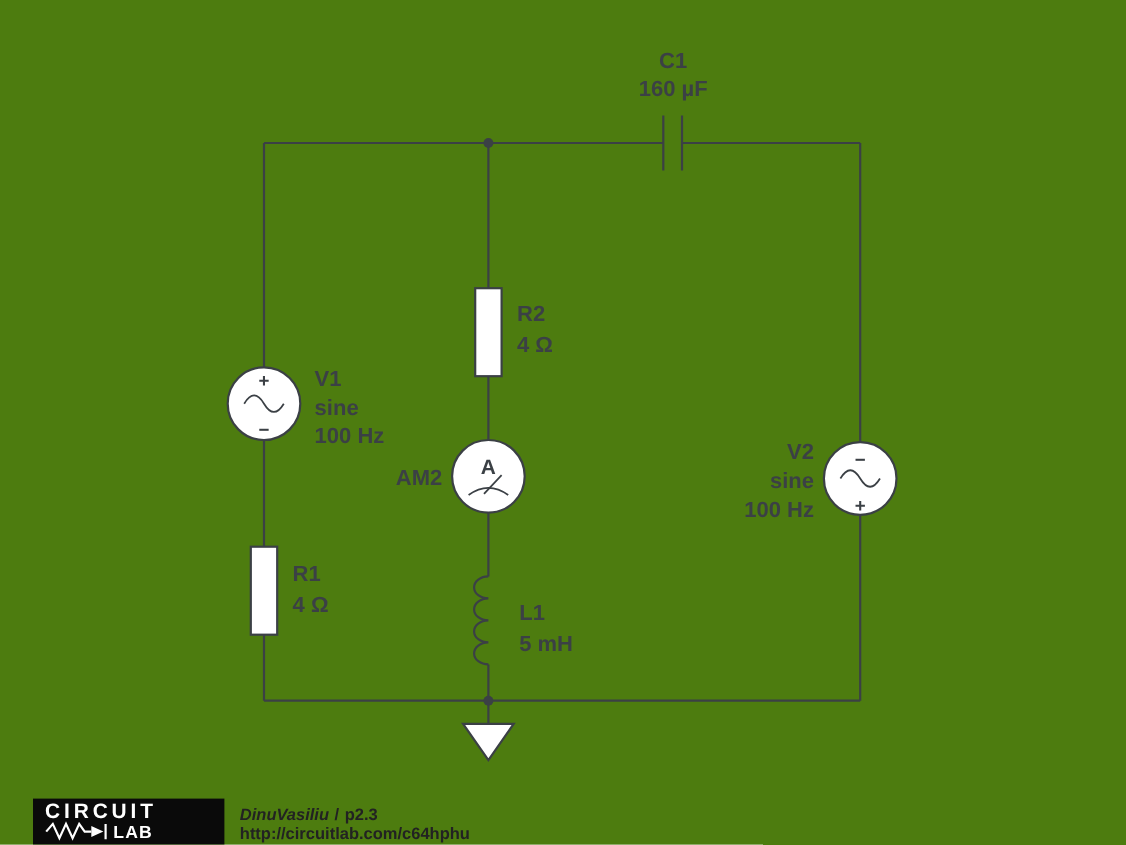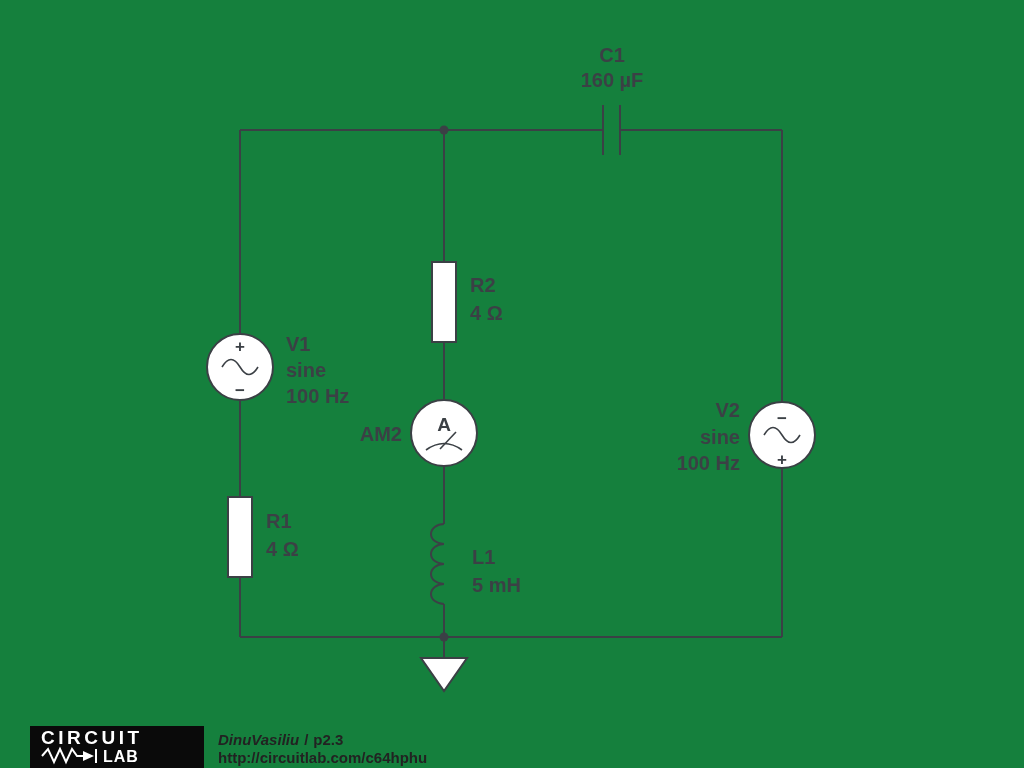--- a/index.html
+++ b/index.html
@@ -1,16 +1,16 @@
 <!DOCTYPE html>
 <html><head>
 <meta charset="utf-8">
 <style>
   html,body{margin:0;padding:0;background:#ffffff;}
-  .page{position:relative;width:1024px;height:768px;background:#15803d;overflow:hidden;}
+  .page{position:relative;width:1024px;height:768px;background:#4d7c0f;overflow:hidden;}
   svg{display:block;}
   svg text{font-family:"Liberation Sans","DejaVu Sans",sans-serif;font-weight:bold;}
   .lbl{font-size:20px;fill:#3b4045;}
   .sign{font-size:17px;fill:#3b4045;}
   .amm-letter{font-size:19px;fill:#3b4045;}
   .footer-line{font-size:15px;fill:#222222;}
   .italic{font-style:italic;}
   .logo-top{font-size:19px;fill:#ffffff;letter-spacing:3.5px;}
   .logo-lab{font-size:16px;fill:#ffffff;letter-spacing:1px;}
   .wire{stroke:#3b4045;stroke-width:2;fill:none;}

